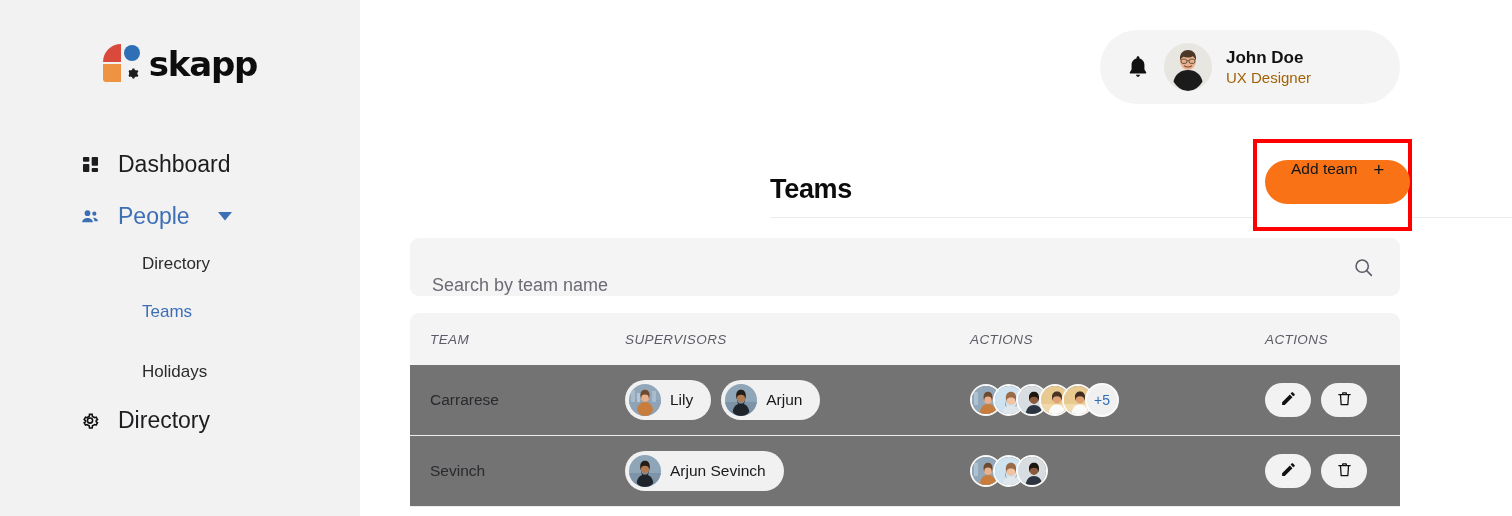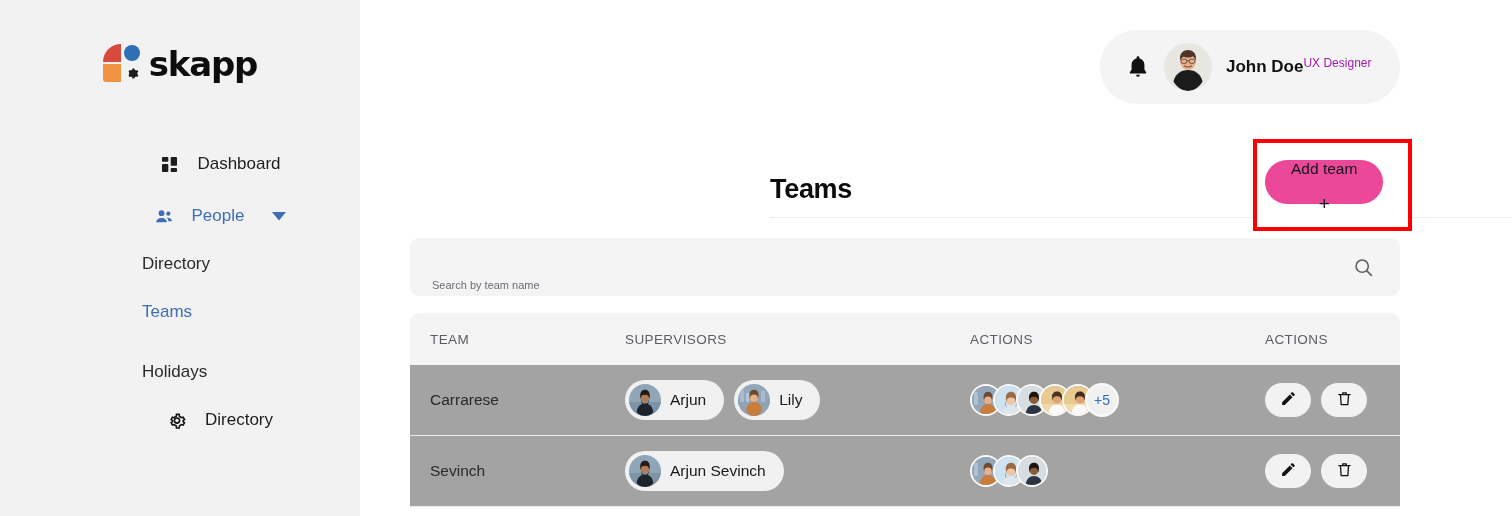--- a/index.html
+++ b/index.html
@@ -37,23 +37,22 @@
   .logo-text {
     font-size: 34px; font-weight: 700; color: #0d0d0d;
     letter-spacing: -1.2px; line-height: 1;
     font-family: "DejaVu Sans", sans-serif;
   }
 
   .nav { margin-top: 62px; }
   .nav-item {
     display: flex; align-items: center; gap: 18px;
     height: 36px; padding-left: 80px;
-    color: #1d1d1f; font-size: 17px;
+    color: #1d1d1f; font-size: 23px;
     cursor: pointer;
-    justify-content: center;
   }
   .nav-item.active { color: #3d6fb4; }
   .nav-icon { width: 20px; height: 20px; display: flex; align-items: center; justify-content: center; flex: 0 0 20px; }
   .nav-chevron { margin-left: 10px; display: flex; align-items: center; }
   .nav-gap { height: 16px; }
   .subnav-item {
     height: 36px; padding-left: 142px;
     display: flex; align-items: center;
     font-size: 17px; color: #2b2b2d; cursor: pointer;
   }
@@ -65,76 +64,75 @@
 
   .profile-card {
     position: absolute; right: 112px; top: 30px;
     width: 300px; height: 74px;
     background: #f4f4f5; border-radius: 37px;
     display: flex; align-items: center; gap: 14px;
     padding: 0 18px 0 26px;
   }
   .bell { width: 24px; height: 26px; display: flex; align-items: center; justify-content: center; }
   .avatar-lg { width: 48px; height: 48px; border-radius: 50%; overflow: hidden; flex: 0 0 48px; }
-  .prof-text { display: flex; flex-direction: row; justify-content: center; }
+  .prof-text { display: flex; flex-direction: column; justify-content: center; }
   .prof-name { font-size: 17px; font-weight: 700; color: #111; line-height: 1.25; }
-  .prof-role { font-size: 12px; color: #a21caf; line-height: 1.3; }
+  .prof-role { font-size: 15px; color: #a16207; line-height: 1.3; }
 
   .page-head {
     position: absolute; left: 410px; top: 162px;
     width: 990px; height: 56px;
     display: flex; align-items: center; justify-content: space-between;
     border-bottom: 1px solid #ececee;
   }
   .page-title { font-size: 27px; font-weight: 700; color: #0c0c0d; letter-spacing: -0.3px; }
   .add-btn {
-    background: #ec4899; color: #10161c;
+    background: #f97316; color: #10161c;
     border: none; border-radius: 22px;
     height: 44px; padding: 0 26px;
     font-size: 15.5px; font-family: "Liberation Sans", sans-serif;
-    display: flex; align-items: center; gap: 16px;
+    display: flex; align-items: flex-start; gap: 16px;
     cursor: pointer;
-    flex-direction: column;
   }
   .add-plus { font-size: 19px; line-height: 1; font-weight: 400; }
 
   .highlight-box {
     position: absolute; left: 1253px; top: 139px;
     width: 159px; height: 92px;
     border: 4px solid #ff0000; background: #ffffff;
     z-index: 5;
   }
   .hl-btn-wrap { position: absolute; left: 1265px; top: 160px; z-index: 6; }
 
   .search-bar {
     position: absolute; left: 410px; top: 238px;
     width: 990px; height: 58px;
     background: #f4f4f5; border-radius: 9px;
     display: flex; align-items: center; justify-content: space-between;
     padding: 0 26px 0 22px;
   }
   .search-input {
     border: none; background: transparent; outline: none;
-    font-size: 11px; color: #4c4c55;
+    font-size: 18px; color: #4c4c55;
     font-family: "Liberation Sans", sans-serif;
     width: 85%;
     margin-top: 36px;
   }
   .search-input::placeholder { color: #6b6b74; opacity: 1; }
   .search-icon { width: 22px; height: 22px; display: flex; align-items: center; justify-content: center; }
 
   .table { position: absolute; left: 410px; top: 313px; width: 990px; }
   .t-head {
     height: 52px; background: #f4f4f5;
     border-radius: 9px 9px 0 0;
     display: flex; align-items: center;
-    font-size: 13.5px; letter-spacing: 0.4px; color: #5c5c66;
+    font-size: 13.5px; letter-spacing: 0.4px; color: #5c5c66; font-style: italic;
   }
   .t-row {
-    height: 71px; background: #a3a3a3;
+    height: 71px; background: #737373;
     display: flex; align-items: center;
     border-bottom: 1px solid #ededee;
   }
   .c-team { width: 215px; padding-left: 20px; flex: 0 0 215px; }
   .c-sup { width: 345px; flex: 0 0 345px; display: flex; align-items: center; gap: 10px; }
   .c-mem { width: 295px; flex: 0 0 295px; display: flex; align-items: center; }
   .c-act { flex: 1; display: flex; align-items: center; gap: 10px; }
   .cell-text { font-size: 15.5px; color: #29292e; }
 
   .sup-chip {
@@ -308,45 +306,45 @@
       <span class="c-mem">ACTIONS</span>
       <span class="c-act">ACTIONS</span>
     </div>
 
     <div class="t-row">
       <span class="c-team cell-text">Carrarese</span>
       <span class="c-sup">
         <span class="sup-chip">
           <span class="av">
             <svg width="32" height="32" viewBox="0 0 32 32">
-              <rect width="32" height="32" fill="#8fa5b8"></rect>
-              <rect y="18" width="32" height="14" fill="#7d93a8"></rect>
-              <ellipse cx="16" cy="13" rx="4.6" ry="5.2" fill="#b07a52"></ellipse>
-              <path d="M11.2 11.5c0-3.8 2.1-5.8 4.8-5.8s4.8 2 4.8 5.8c0 2.4-.7 3.8-.7 3.8.2-3.2-1.2-4.6-4.1-4.6s-4.3 1.4-4.1 4.6c0 0-.7-1.4-.7-3.8z" fill="#241c16"></path>
-              <path d="M12.2 15.5c.4 3 1.8 4.4 3.8 4.4s3.4-1.4 3.8-4.4c.3 2.3-.5 5.3-3.8 5.3s-4.1-3-3.8-5.3z" fill="#241c16"></path>
-              <path d="M16 19.5c-4.4 0-7.3 2.8-8.3 8 0 0 1.6 4.5 8.3 4.5s8.3-4.5 8.3-4.5c-1-5.2-3.9-8-8.3-8z" fill="#1e242a"></path>
-            </svg>
-          </span>
-          <span class="sup-name">Arjun</span>
-        </span>
-        <span class="sup-chip">
-          <span class="av">
-            <svg width="32" height="32" viewBox="0 0 32 32">
               <rect width="32" height="32" fill="#93a7ba"></rect>
               <rect y="16" width="32" height="16" fill="#8fa3b6"></rect>
               <rect x="2" y="6" width="4" height="12" fill="#a8bccd"></rect>
                 <rect x="8" y="9" width="3" height="9" fill="#b5c7d6"></rect>
               <rect x="23" y="7" width="4" height="11" fill="#a8bccd"></rect>
               <ellipse cx="16" cy="13" rx="4.4" ry="5" fill="#e8b08c"></ellipse>
               <path d="M11.4 11c0-3.5 2-5.3 4.6-5.3s4.6 1.8 4.6 5.3c0 2.6-.8 4-.8 4 .3-3-1-4.4-3.8-4.4s-4 1.4-3.8 4.4c0 0-.8-1.4-.8-4z" fill="#6b4a2f"></path>
               <path d="M16 18c-4.2 0-7 2.6-8 7.5 0 0 1.5 6.5 8 6.5s8-6.5 8-6.5c-1-4.9-3.8-7.5-8-7.5z" fill="#c97d3c"></path>
             </svg>
           </span>
           <span class="sup-name">Lily</span>
         </span>
+        <span class="sup-chip">
+          <span class="av">
+            <svg width="32" height="32" viewBox="0 0 32 32">
+              <rect width="32" height="32" fill="#8fa5b8"></rect>
+              <rect y="18" width="32" height="14" fill="#7d93a8"></rect>
+              <ellipse cx="16" cy="13" rx="4.6" ry="5.2" fill="#b07a52"></ellipse>
+              <path d="M11.2 11.5c0-3.8 2.1-5.8 4.8-5.8s4.8 2 4.8 5.8c0 2.4-.7 3.8-.7 3.8.2-3.2-1.2-4.6-4.1-4.6s-4.3 1.4-4.1 4.6c0 0-.7-1.4-.7-3.8z" fill="#241c16"></path>
+              <path d="M12.2 15.5c.4 3 1.8 4.4 3.8 4.4s3.4-1.4 3.8-4.4c.3 2.3-.5 5.3-3.8 5.3s-4.1-3-3.8-5.3z" fill="#241c16"></path>
+              <path d="M16 19.5c-4.4 0-7.3 2.8-8.3 8 0 0 1.6 4.5 8.3 4.5s8.3-4.5 8.3-4.5c-1-5.2-3.9-8-8.3-8z" fill="#1e242a"></path>
+            </svg>
+          </span>
+          <span class="sup-name">Arjun</span>
+        </span>
       </span>
       <span class="c-mem">
         <span class="mem-stack">
           <span class="av-s">
             <svg width="32" height="32" viewBox="0 0 32 32">
                 <rect width="32" height="32" fill="#93a7ba"></rect>
                 <rect x="2" y="6" width="4" height="13" fill="#aec1d0"></rect>
                 <rect x="24" y="8" width="4" height="11" fill="#aec1d0"></rect>
                 <ellipse cx="16" cy="13" rx="4.4" ry="5" fill="#e8b08c"></ellipse>
                 <path d="M11.5 11c0-3.5 2-5.3 4.5-5.3s4.5 1.8 4.5 5.3c0 2.6-.8 4-.8 4 .3-3-1-4.4-3.7-4.4s-4 1.4-3.7 4.4c0 0-.8-1.4-.8-4z" fill="#6b4a2f"></path>

